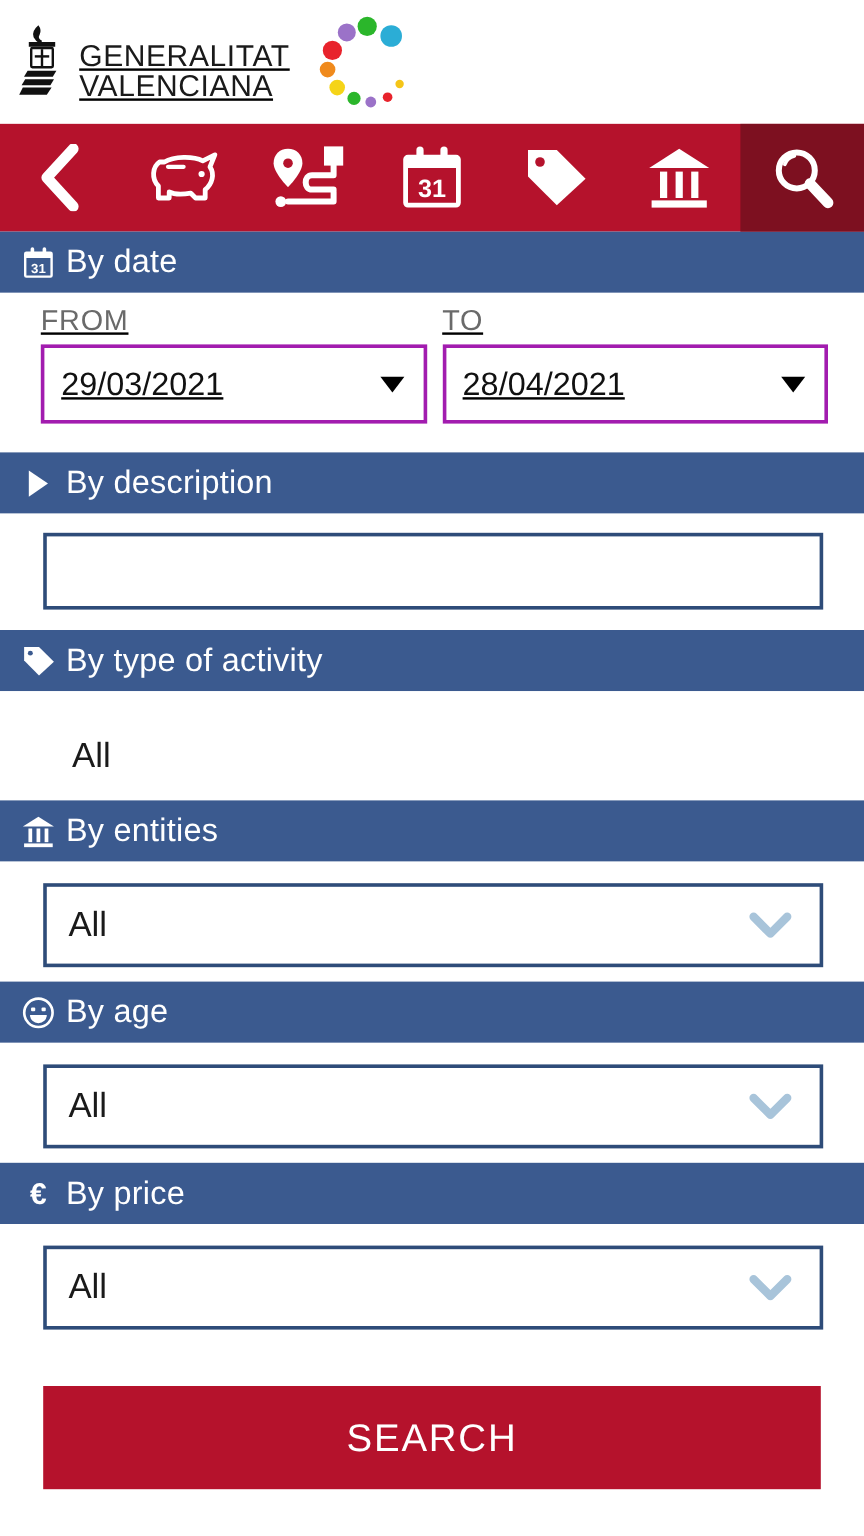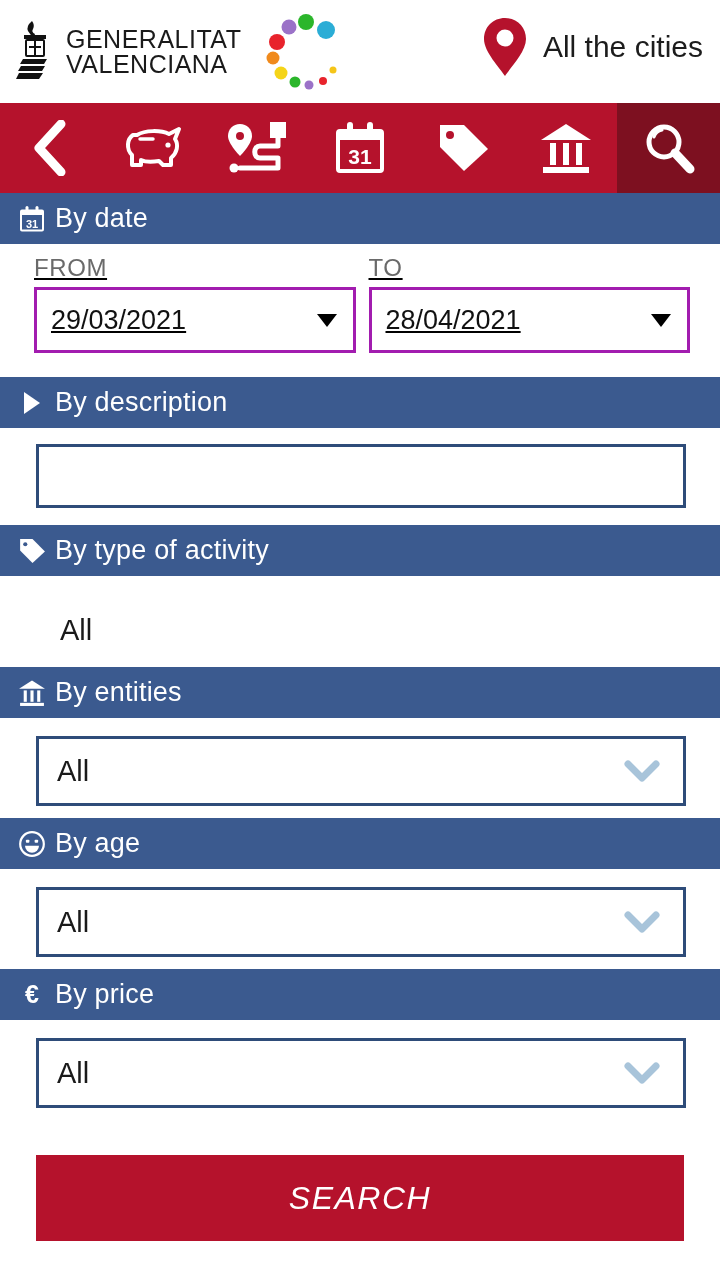--- a/index.html
+++ b/index.html
@@ -19,22 +19,23 @@
   .brandbar {
     height: 103px;
     background: #ffffff;
     display: flex;
     align-items: center;
     position: relative;
     box-sizing: border-box;
   }
   .gv-logo {
     display: flex;
-    align-items: center;
+    align-items: flex-end;
     margin-left: 14px;
+    text-decoration: underline;
   }
   .gv-shield { width: 42px; height: 66px; flex: none; }
   .gv-words {
     margin-left: 10px;
     line-height: 1.0;
     font-family: "Liberation Sans", sans-serif;
     font-weight: 400;
     font-size: 25px;
     letter-spacing: 0.5px;
     color: #1a1a1a;
@@ -202,21 +203,20 @@
   .search-btn {
     width: 100%;
     height: 86px;
     background: #b5122c;
     color: #ffffff;
     border: none;
     font-size: 32px;
     letter-spacing: 1.5px;
     font-family: "Liberation Sans", sans-serif;
     cursor: pointer;
-    font-style: italic;
   }
 </style>
 </head>
 <body>
 
 <div class="brandbar">
 
   <div class="gv-logo">
     <svg class="gv-shield" viewBox="0 0 42 66">
       <g fill="#111">
@@ -244,27 +244,20 @@
     <circle cx="24" cy="14" r="7.5" fill="#9b72c8"></circle>
     <circle cx="12" cy="29" r="8" fill="#e8232c"></circle>
     <circle cx="8" cy="45" r="6.5" fill="#f08a1c"></circle>
     <circle cx="16" cy="60" r="6.5" fill="#f5d418"></circle>
     <circle cx="30" cy="69" r="5.5" fill="#2bb62b"></circle>
     <circle cx="44" cy="72" r="4.5" fill="#9b72c8"></circle>
     <circle cx="58" cy="68" r="4" fill="#e8232c"></circle>
     <circle cx="68" cy="57" r="3.5" fill="#f5c518"></circle>
   </svg>
 
-  <div class="cities">
-    <svg class="pin-svg" viewBox="0 0 48 62">
-      <path d="M24 2 C12 2 3 11 3 23 C3 36 19 52 24 60 C29 52 45 36 45 23 C45 11 36 2 24 2 Z" fill="#b5122c"></path>
-      <circle cx="24" cy="22" r="8.5" fill="#ffffff"></circle>
-    </svg>
-    <div class="cities-label">All the cities</div>
-  </div>
 </div>
 
 <div class="navbar">
 
   <div class="nav-item">
     <svg width="46" height="56" viewBox="0 0 46 56">
       <path d="M33 4 L11 28 L33 52" fill="none" stroke="#fff" stroke-width="9" stroke-linecap="round" stroke-linejoin="round"></path>
     </svg>
   </div>
 

